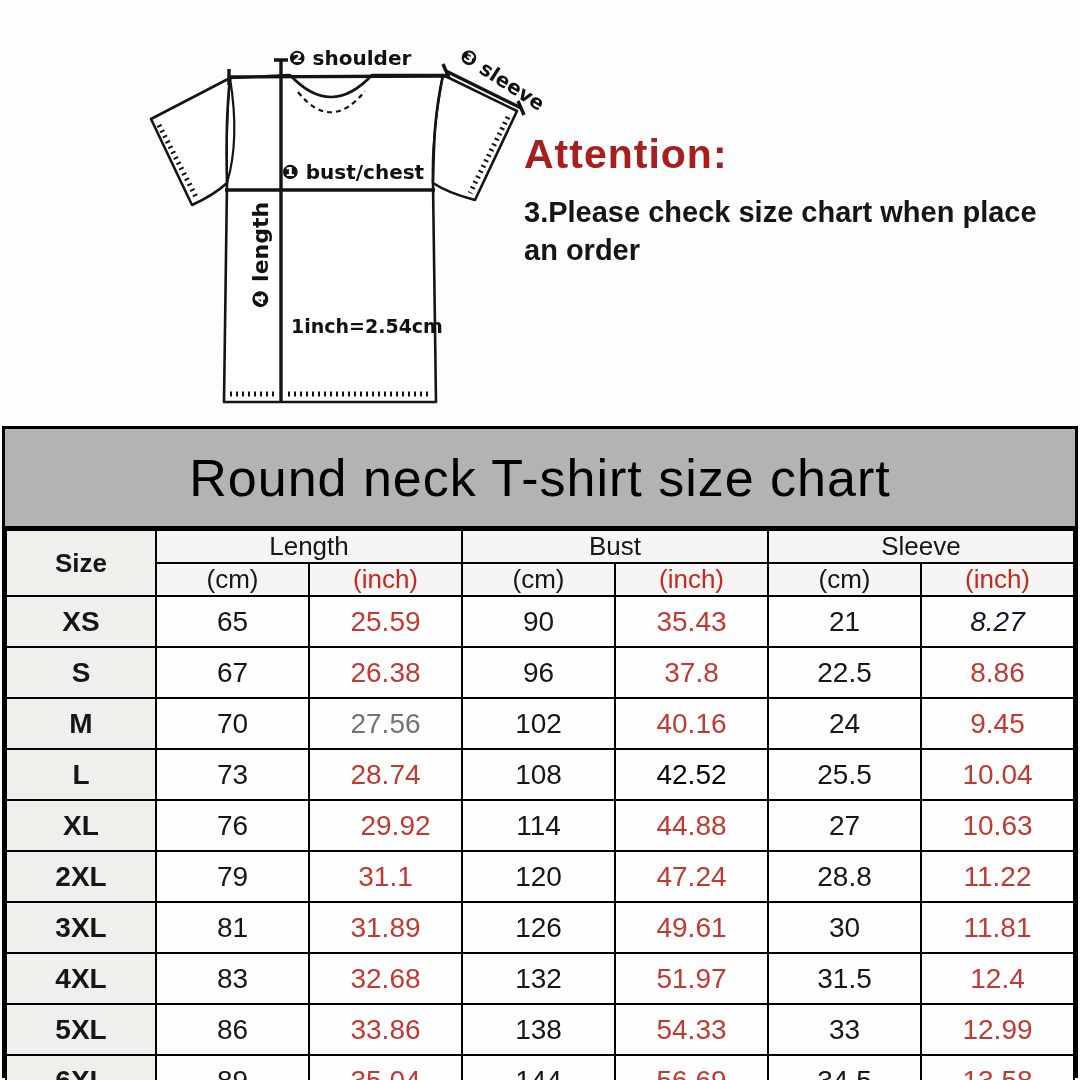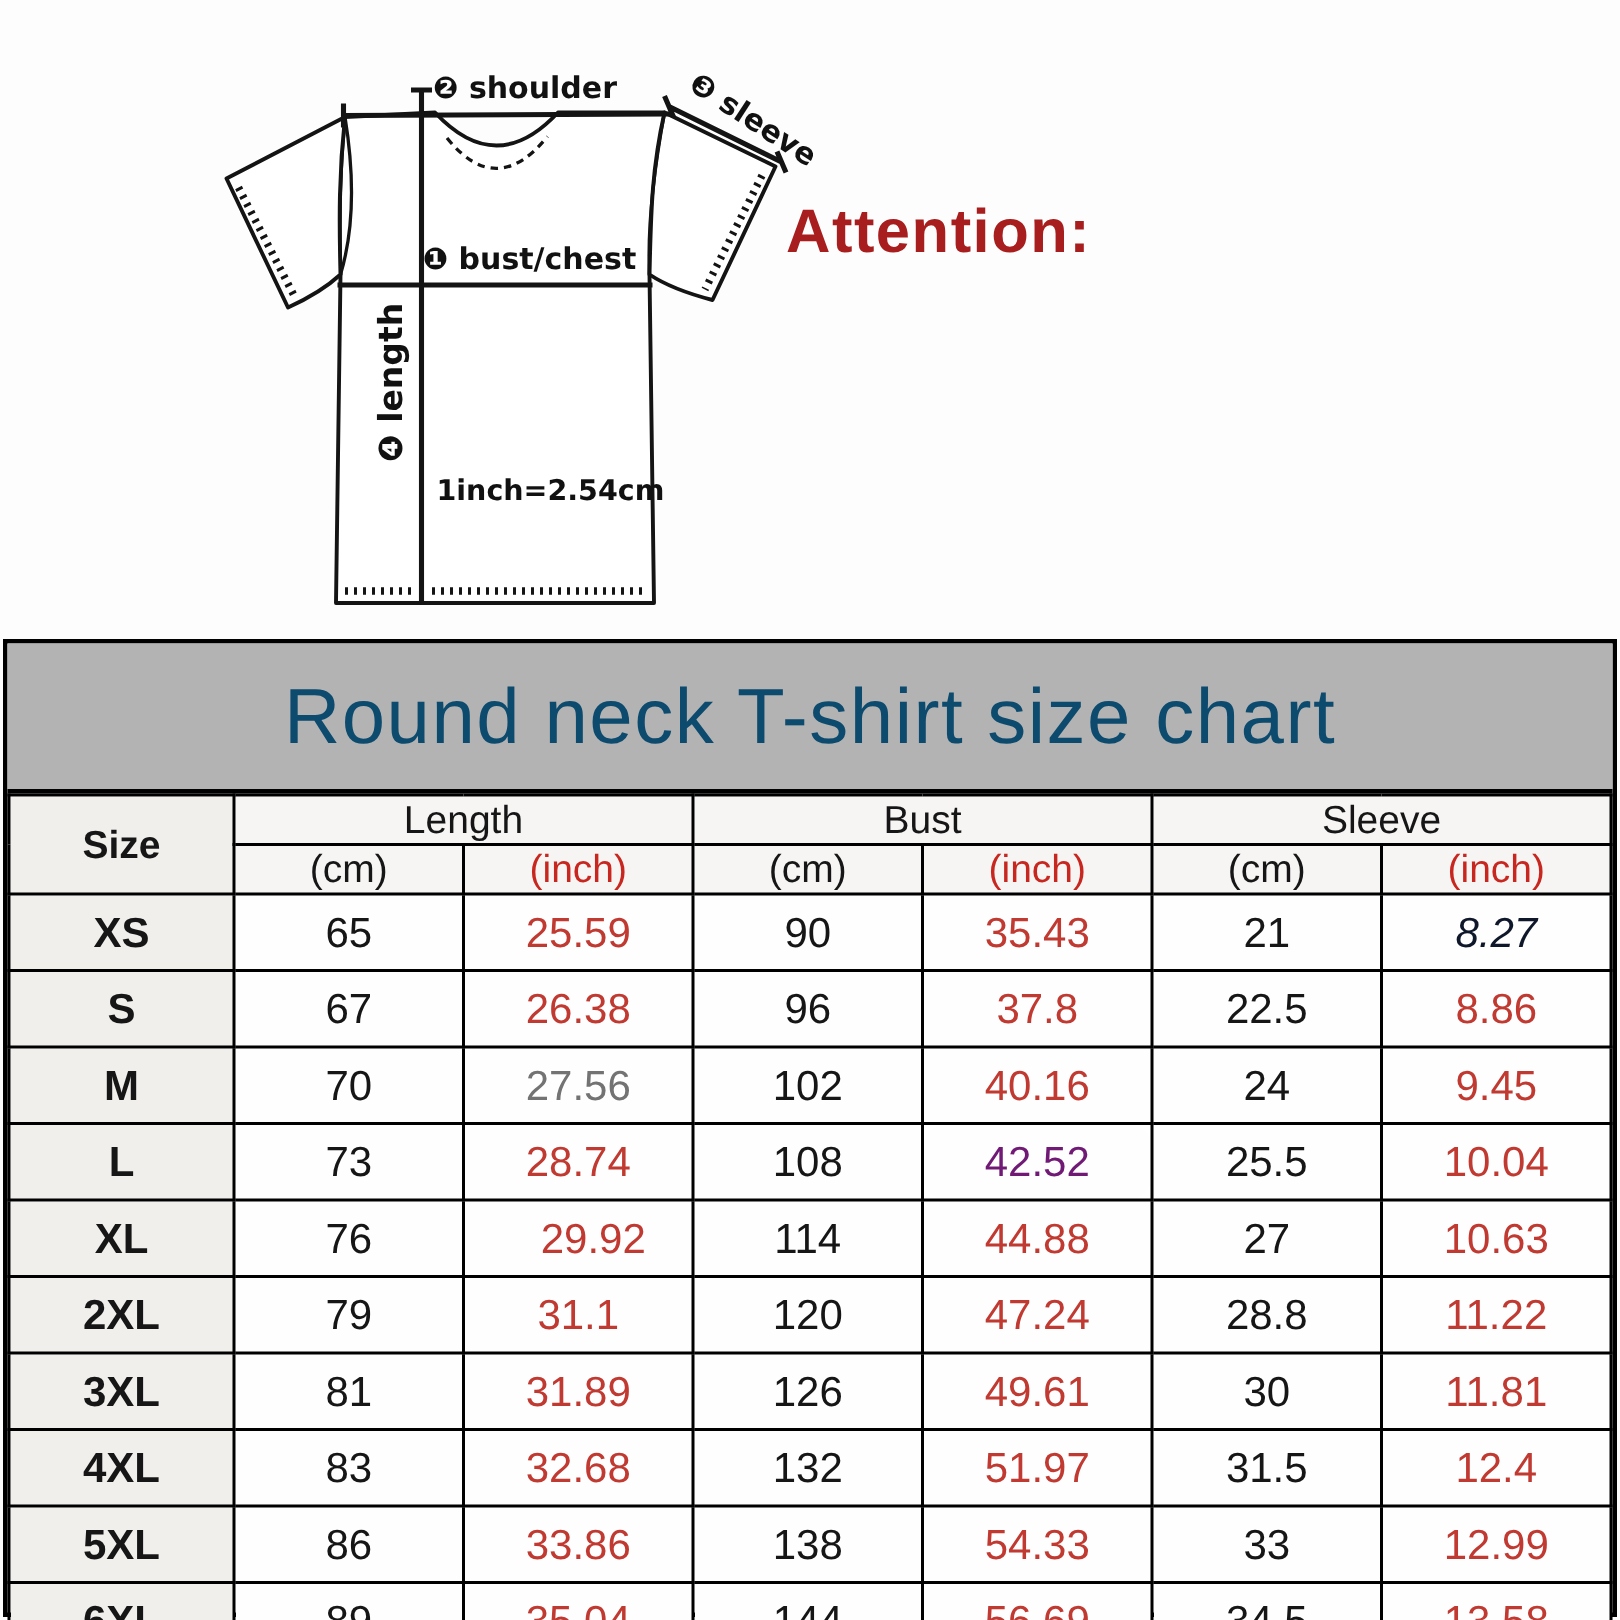--- a/index.html
+++ b/index.html
@@ -22,21 +22,21 @@
   .attention-title { margin:0 0 16px 0; font-size:41px; font-weight:bold; letter-spacing:1px; }
   .attention p { margin:0 0 26px 0; font-size:29px; font-weight:bold; line-height:1.30; color:#151515; }
   
   .table-wrap {
     position:absolute; left:2px; top:426px; width:1076px; height:652px;
     border:3px solid #000; box-sizing:border-box; background:#fff;
   }
   .chart-title {
     height:100px; border-bottom:3px solid #000; box-sizing:border-box;
     display:flex; align-items:center; justify-content:center;
-    font-size:52px; color:#0c4a6e; letter-spacing:1px;
+    font-size:52px; color:#000000; letter-spacing:1px;
   }
   table.size-table { width:100%; border-collapse:collapse; table-layout:fixed; }
   .size-table th, .size-table td { border:2px solid #000; text-align:center; padding:0; overflow:hidden; }
   .size-table thead th { font-weight:normal; background:#f7f5f4; }
   .size-table thead tr.group-row th { height:26px; font-size:26px; }
   .size-table thead tr.unit-row th { height:26px; font-size:26px; }
   .size-table th.size-corner { font-size:30px; font-weight:bold; background:#f1efec; }
   .size-table tbody td { height:49px; font-size:28px; background:#fefefe; }
   .size-table tbody td.size-cell { background:#f1efec; font-weight:bold; }
 </style>
@@ -74,20 +74,21 @@
     <text class="diagram-label" x="222" y="20" text-anchor="middle">❷ shoulder</text>
     <text class="diagram-label" transform="translate(330,14) rotate(33)" text-anchor="start">❸ sleeve</text>
     <text class="diagram-label" x="225" y="134" text-anchor="middle">❶ bust/chest</text>
     <text class="diagram-label length-label" transform="translate(140,210) rotate(-90)" text-anchor="middle">❹ length</text>
     <text class="diagram-label small" x="163" y="288" text-anchor="start">1inch=2.54cm</text>
   </g>
 </svg>
 
 <div class="attention">
   <h2 class="attention-title" style="color:#a81e1e;">Attention:</h2>
+  <p>3.Please check size chart when place an order</p>
 </div>
 
 <div class="table-wrap">
   <div class="chart-title" style="background:#b3b3b3;">Round neck T-shirt size chart</div>
   <table class="size-table">
     <colgroup>
       <col style="width:150px;">
       <col>
         <col>
         <col>
@@ -137,21 +138,21 @@
           <td>102</td>
           <td style="color: rgb(193, 58, 50);">40.16</td>
           <td>24</td>
           <td style="color: rgb(193, 58, 50);">9.45</td>
         </tr>
         <tr>
           <td class="size-cell">L</td>
           <td>73</td>
           <td style="color: rgb(193, 58, 50);">28.74</td>
           <td>108</td>
-          <td style="color: #701a75; border-radius: 17px;">42.52</td>
+          <td style="color: #000000; border-radius: 17px;">42.52</td>
           <td>25.5</td>
           <td style="color: rgb(193, 58, 50);">10.04</td>
         </tr>
         <tr>
           <td class="size-cell">XL</td>
           <td>76</td>
           <td style="color: rgb(193, 58, 50); padding-left: 20px;">29.92</td>
           <td>114</td>
           <td style="color: rgb(193, 58, 50); margin-left: 16px;">44.88</td>
           <td>27</td>

